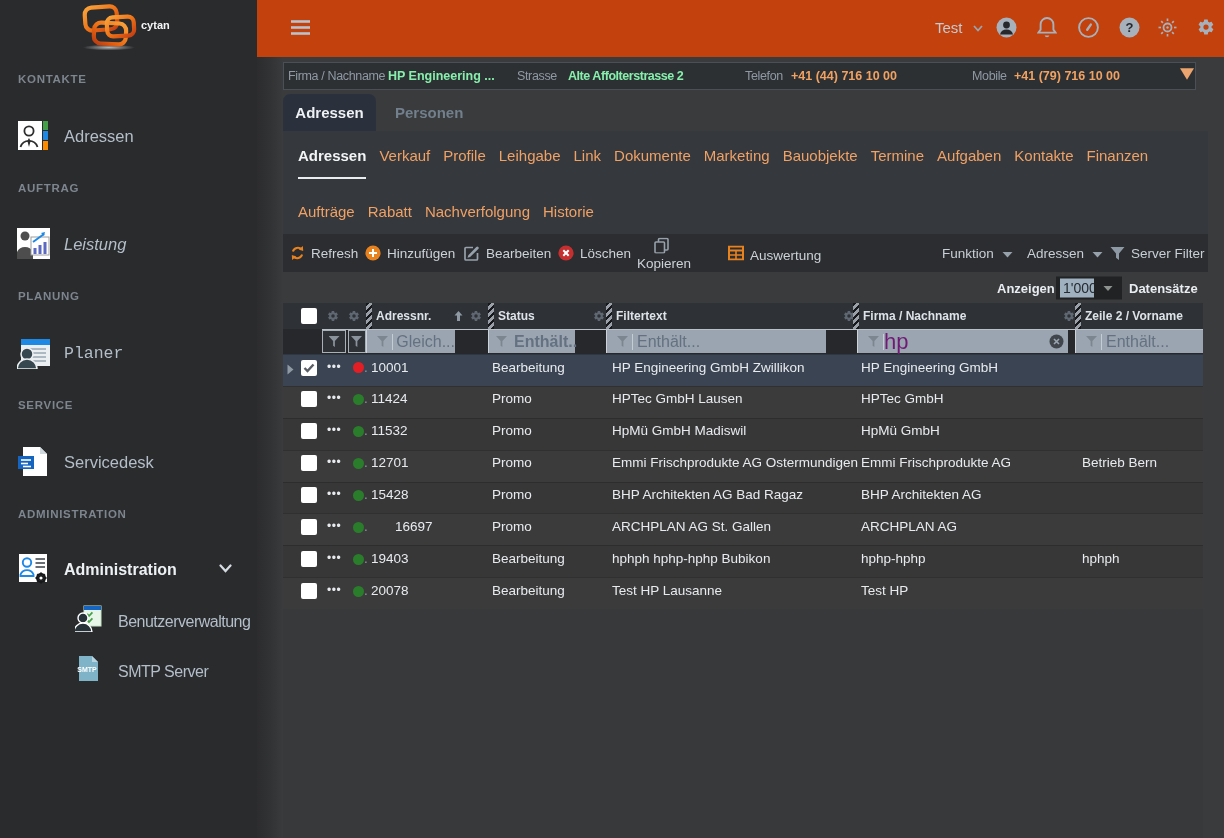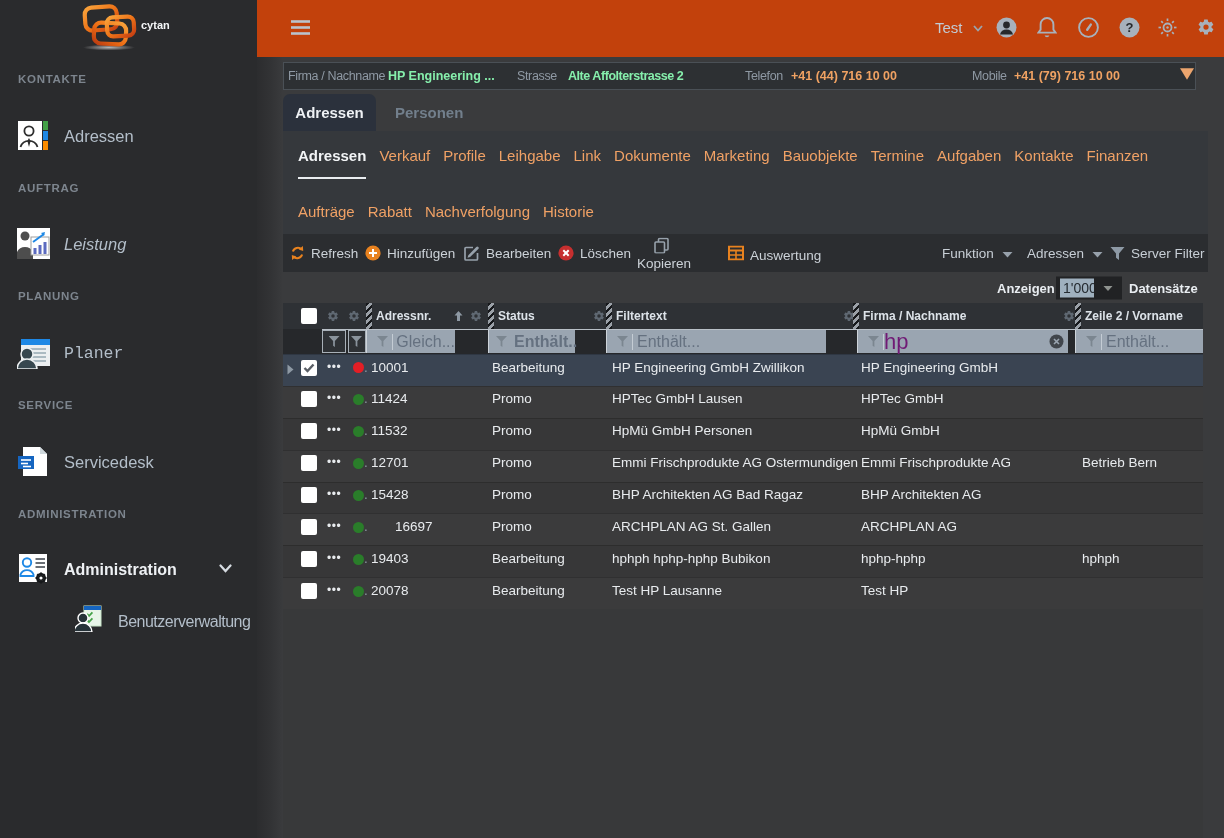--- a/index.html
+++ b/index.html
@@ -342,21 +342,21 @@
         <span class="c" style="left:329px;">HPTec GmbH Lausen</span>
         <span class="c" style="left:578px;">HPTec GmbH</span>
       </div>
   <div class="row" style="background:#373738;">
         <span class="c cb" style="left:18px;"></span>
         <span class="c dots" style="left:44px;">•••</span>
         <span class="c" style="left:70px;"><span class="dot" style="background:#2a7d2a;"></span></span>
         <span class="c" style="left:81px;color:#8e99a4;">.</span>
         <span class="c" style="left:88px;">11532</span>
         <span class="c" style="left:209px;">Promo</span>
-        <span class="c" style="left:329px;">HpMü GmbH Personen</span>
+        <span class="c" style="left:329px;">HpMü GmbH Madiswil</span>
         <span class="c" style="left:578px;">HpMü GmbH</span>
       </div>
   <div class="row" style="background:#3b3b3c;">
         <span class="c cb" style="left:18px;"></span>
         <span class="c dots" style="left:44px;">•••</span>
         <span class="c" style="left:70px;"><span class="dot" style="background:#2a7d2a;"></span></span>
         <span class="c" style="left:81px;color:#8e99a4;">.</span>
         <span class="c" style="left:88px;">12701</span>
         <span class="c" style="left:209px;">Promo</span>
         <span class="c" style="left:329px;">Emmi Frischprodukte AG Ostermundigen</span>
@@ -526,13 +526,21 @@
       <rect x="9" y="1" width="17" height="4" fill="#1565c0"></rect>
       <g stroke="#43a047" stroke-width="1.8" fill="none">
         <path d="M12 9 l2 2 3.4-3.6"></path>
           <path d="M12 15 l2 2 3.4-3.6"></path>
       </g>
       <circle cx="8" cy="13" r="5" fill="#263238" stroke="#ffffff" stroke-width="1.4"></circle>
       <path d="M-1 27 a9 9 0 0 1 18 0 z" fill="#263238" stroke="#ffffff" stroke-width="1.4"></path>
     </svg>
     <div class="lbl">Benutzerverwaltung</div>
   </div>
+  <div class="sbitem subitem" style="top:655px;">
+    <svg class="icon" viewBox="0 0 27 27">
+      <path d="M4 1 h13 l6 6 v19 H4 z" fill="#7fb3c8"></path>
+      <path d="M17 1 l6 6 h-6 z" fill="#b7d4e0"></path>
+      <text x="12" y="17" font-size="7" font-weight="bold" fill="#ffffff" text-anchor="middle" font-family="Liberation Sans, sans-serif">SMTP</text>
+    </svg>
+    <div class="lbl">SMTP Server</div>
+  </div>
 </div>
 
 </body></html>

